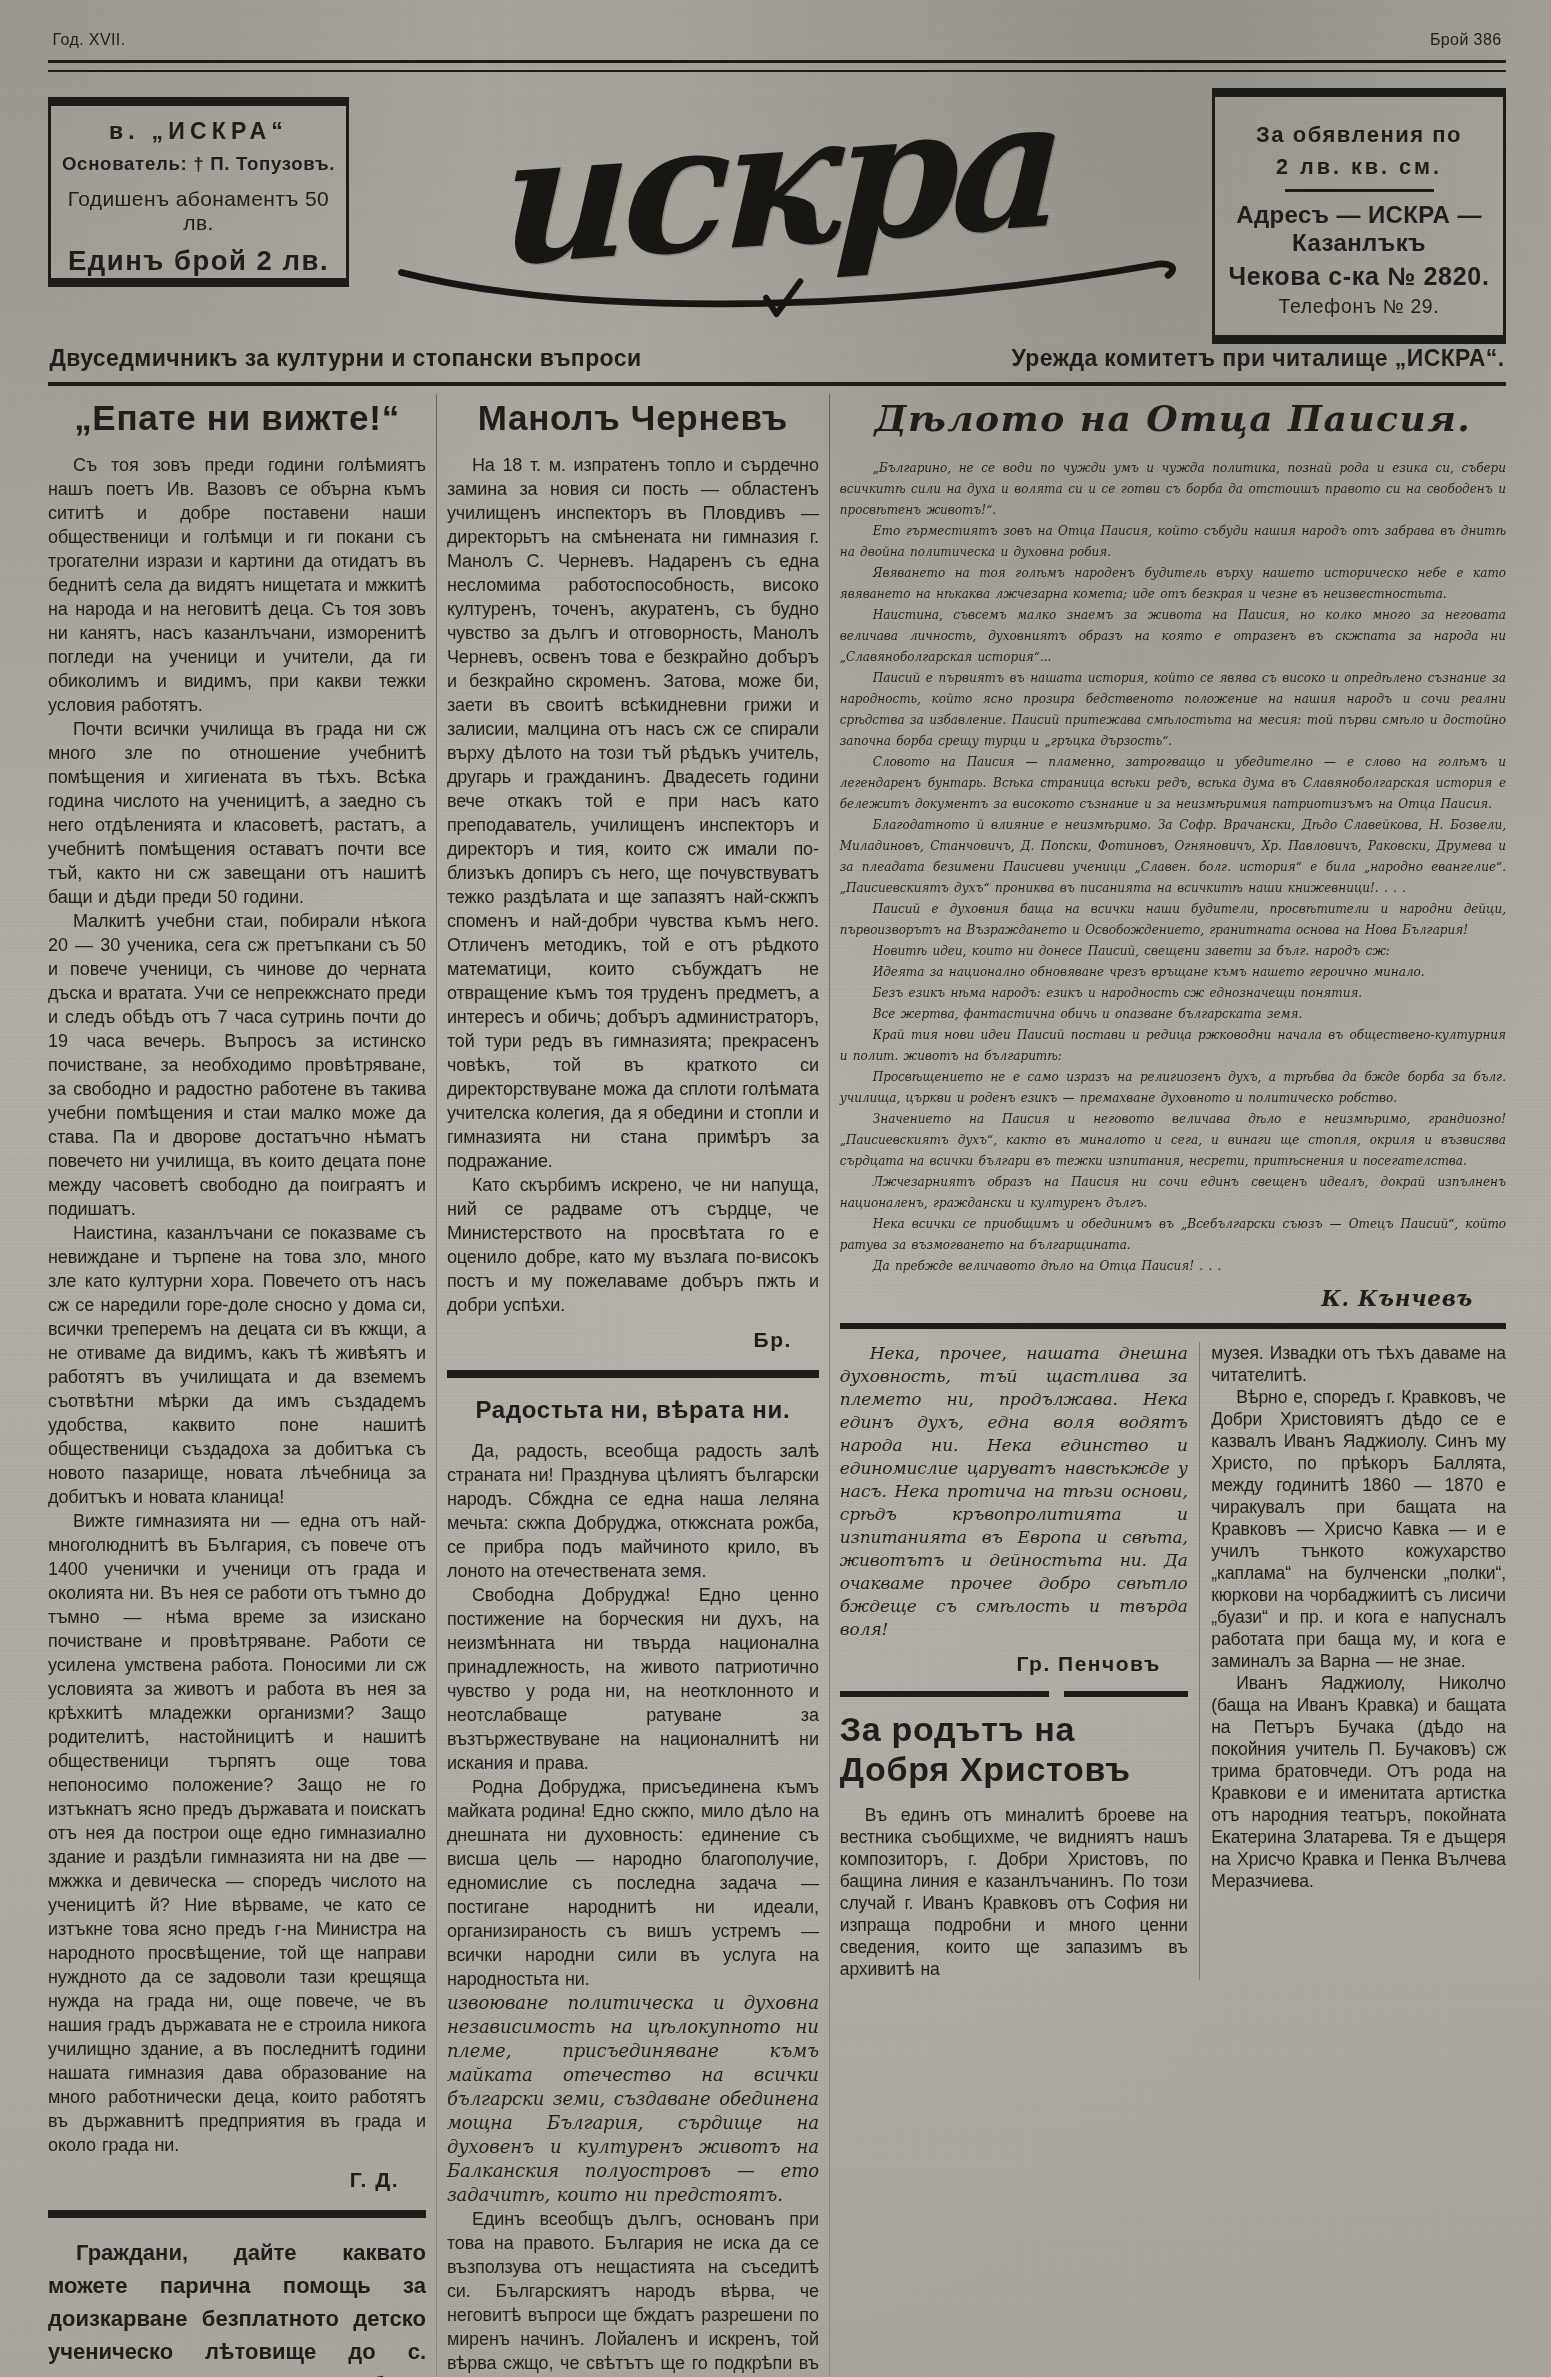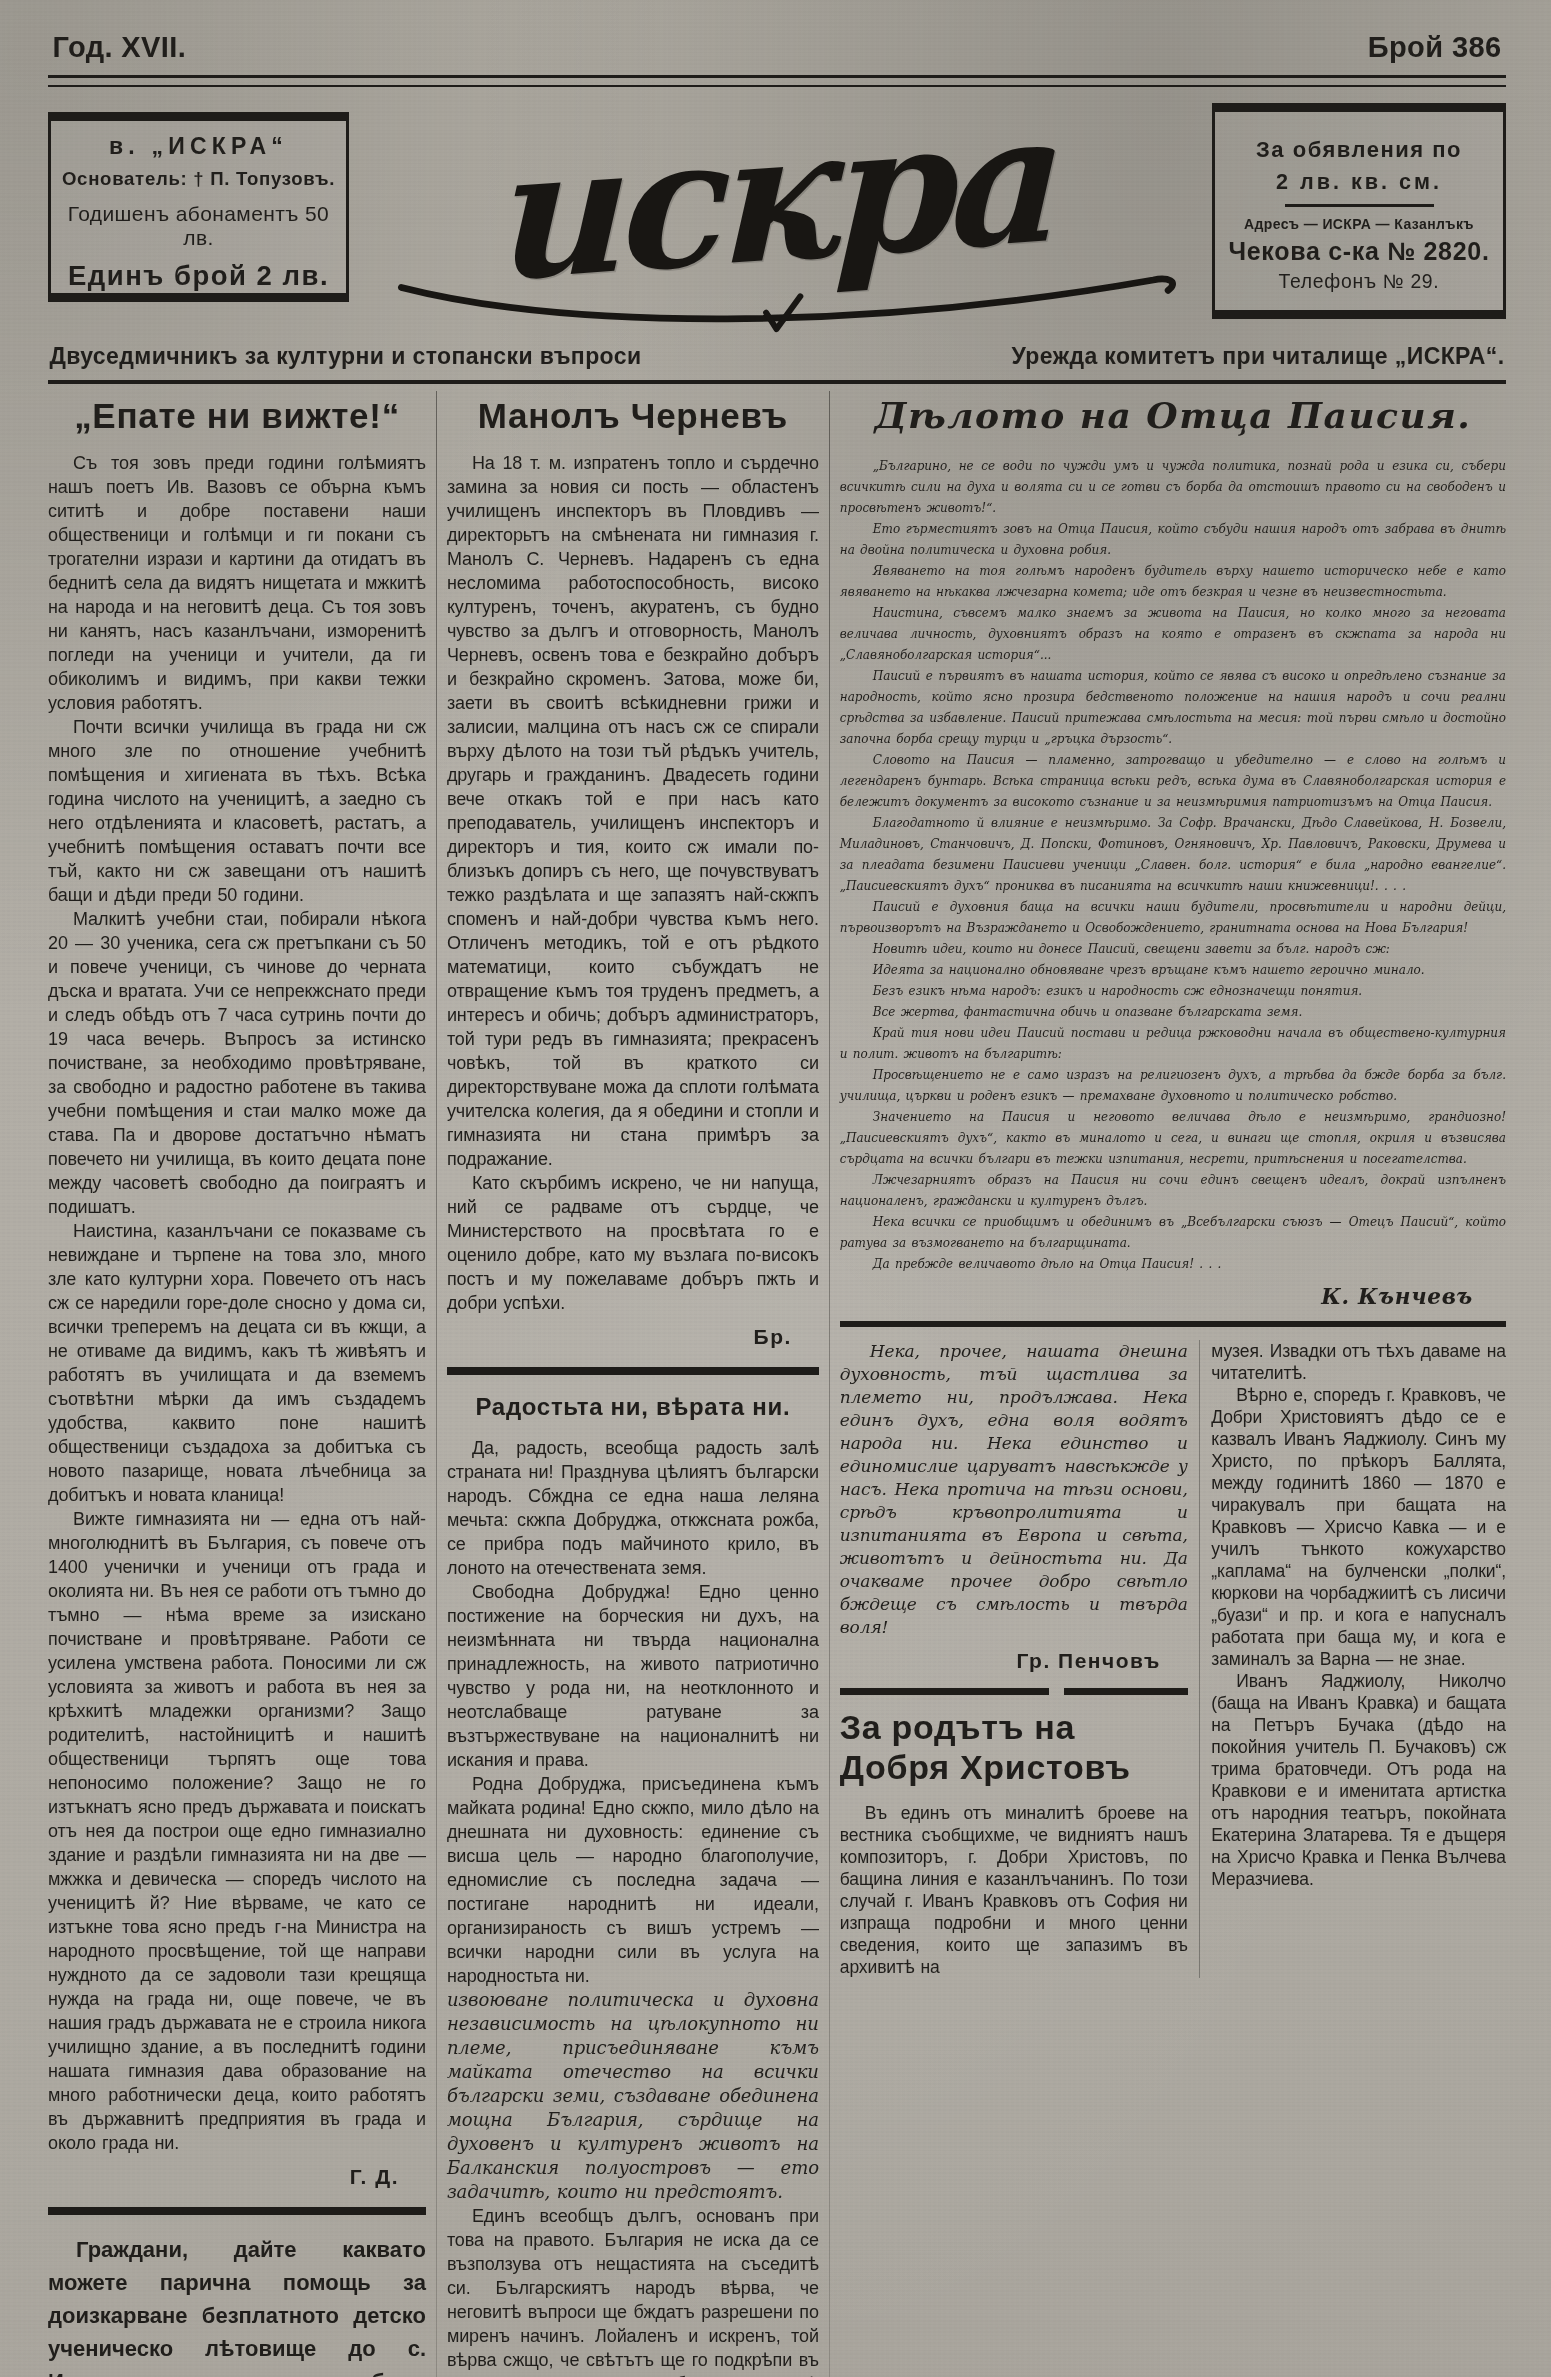--- a/index.html
+++ b/index.html
@@ -12,39 +12,39 @@
       radial-gradient(ellipse at 2% 2%, rgba(0,0,0,.10), transparent 30%),
       radial-gradient(ellipse at 50% 55%, rgba(255,255,255,.07), transparent 60%),
       linear-gradient(175deg,#aca89f 0%,#b2aea6 40%,#aeaaa2 75%,#a8a49c 100%);
   }
   .grain{position:absolute;inset:0;pointer-events:none;opacity:.5;
     background-image:repeating-linear-gradient(0deg,rgba(0,0,0,.025) 0 1.5px,transparent 1.5px 3.7px),
                      repeating-linear-gradient(90deg,rgba(255,255,255,.02) 0 2.2px,transparent 2.2px 5.2px);}
   .inner{position:relative;padding:19.4px 45px 0 48px;}
 
   
-  .topstrip{display:flex;align-items:baseline;font-weight:bold;font-size:29px;padding:12px 4.5px 10.4px 4.5px;letter-spacing:0.4px;}
+  .topstrip{display:flex;align-items:baseline;font-weight:normal;font-size:16px;padding:12px 4.5px 10.4px 4.5px;letter-spacing:0.4px;}
   .topstrip .l{flex:1;text-align:left;}
   .topstrip .c{flex:2;text-align:center;}
   .topstrip .r{flex:1;text-align:right;}
   .rule-double{height:7.4px;border-top:3px solid #1e1c19;border-bottom:2.2px solid #1e1c19;}
 
   
   .masthead{display:grid;grid-template-columns:301px 1fr 294px;align-items:start;padding:25px 0 0 0;min-height:229px;}
   .mastbox{border:3.7px solid #1e1c19;border-top-width:9px;border-bottom-width:9px;text-align:center;background:rgba(255,255,255,.04);}
   .mastbox.lbox{padding:12px 6px 1px;}
   .mastbox.rbox{margin-top:-9px;padding:15px 6px 16.4px;}
   .lbox .l1{font-weight:bold;font-size:23px;letter-spacing:5.2px;}
   .lbox .l2{font-weight:bold;font-size:18.6px;margin-top:7.4px;letter-spacing:0.7px;}
   .lbox .l3{font-size:21px;margin-top:12px;letter-spacing:0.4px;}
   .lbox .l4{font-weight:bold;font-size:27.5px;margin-top:10.4px;letter-spacing:1.5px;}
   .rbox .l1{font-weight:bold;font-size:22px;letter-spacing:1.5px;margin-top:10px;}
   .rbox .l2{font-weight:bold;font-size:21.6px;margin-top:6px;letter-spacing:3px;}
   .rbox-rule{width:149px;height:3px;background:#1e1c19;margin:9px auto 9px;}
-  .rbox .l3{font-weight:bold;font-size:14px;letter-spacing:0.4px;}
+  .rbox .l3{font-weight:bold;font-size:24px;letter-spacing:0.4px;}
   .rbox .l4{font-weight:bold;font-size:25px;margin-top:4.5px;letter-spacing:0.7px;}
   .rbox .l5{font-size:19.4px;margin-top:4.5px;letter-spacing:0.7px;}
 
   .logo{position:relative;text-align:center;height:223px;}
   .logo-text{
     display:inline-block;font-family:"DejaVu Serif",serif;font-style:italic;font-weight:bold;
     font-size:177px;line-height:179px;letter-spacing:-7.4px;color:#181613;
     transform:rotate(-4deg) skewX(-6deg);margin-top:-4.5px;text-shadow:1.5px 1.5px 0 rgba(0,0,0,.15);
   }
   .logo-swash{position:absolute;left:30px;right:15px;bottom:-6px;height:67px;}

